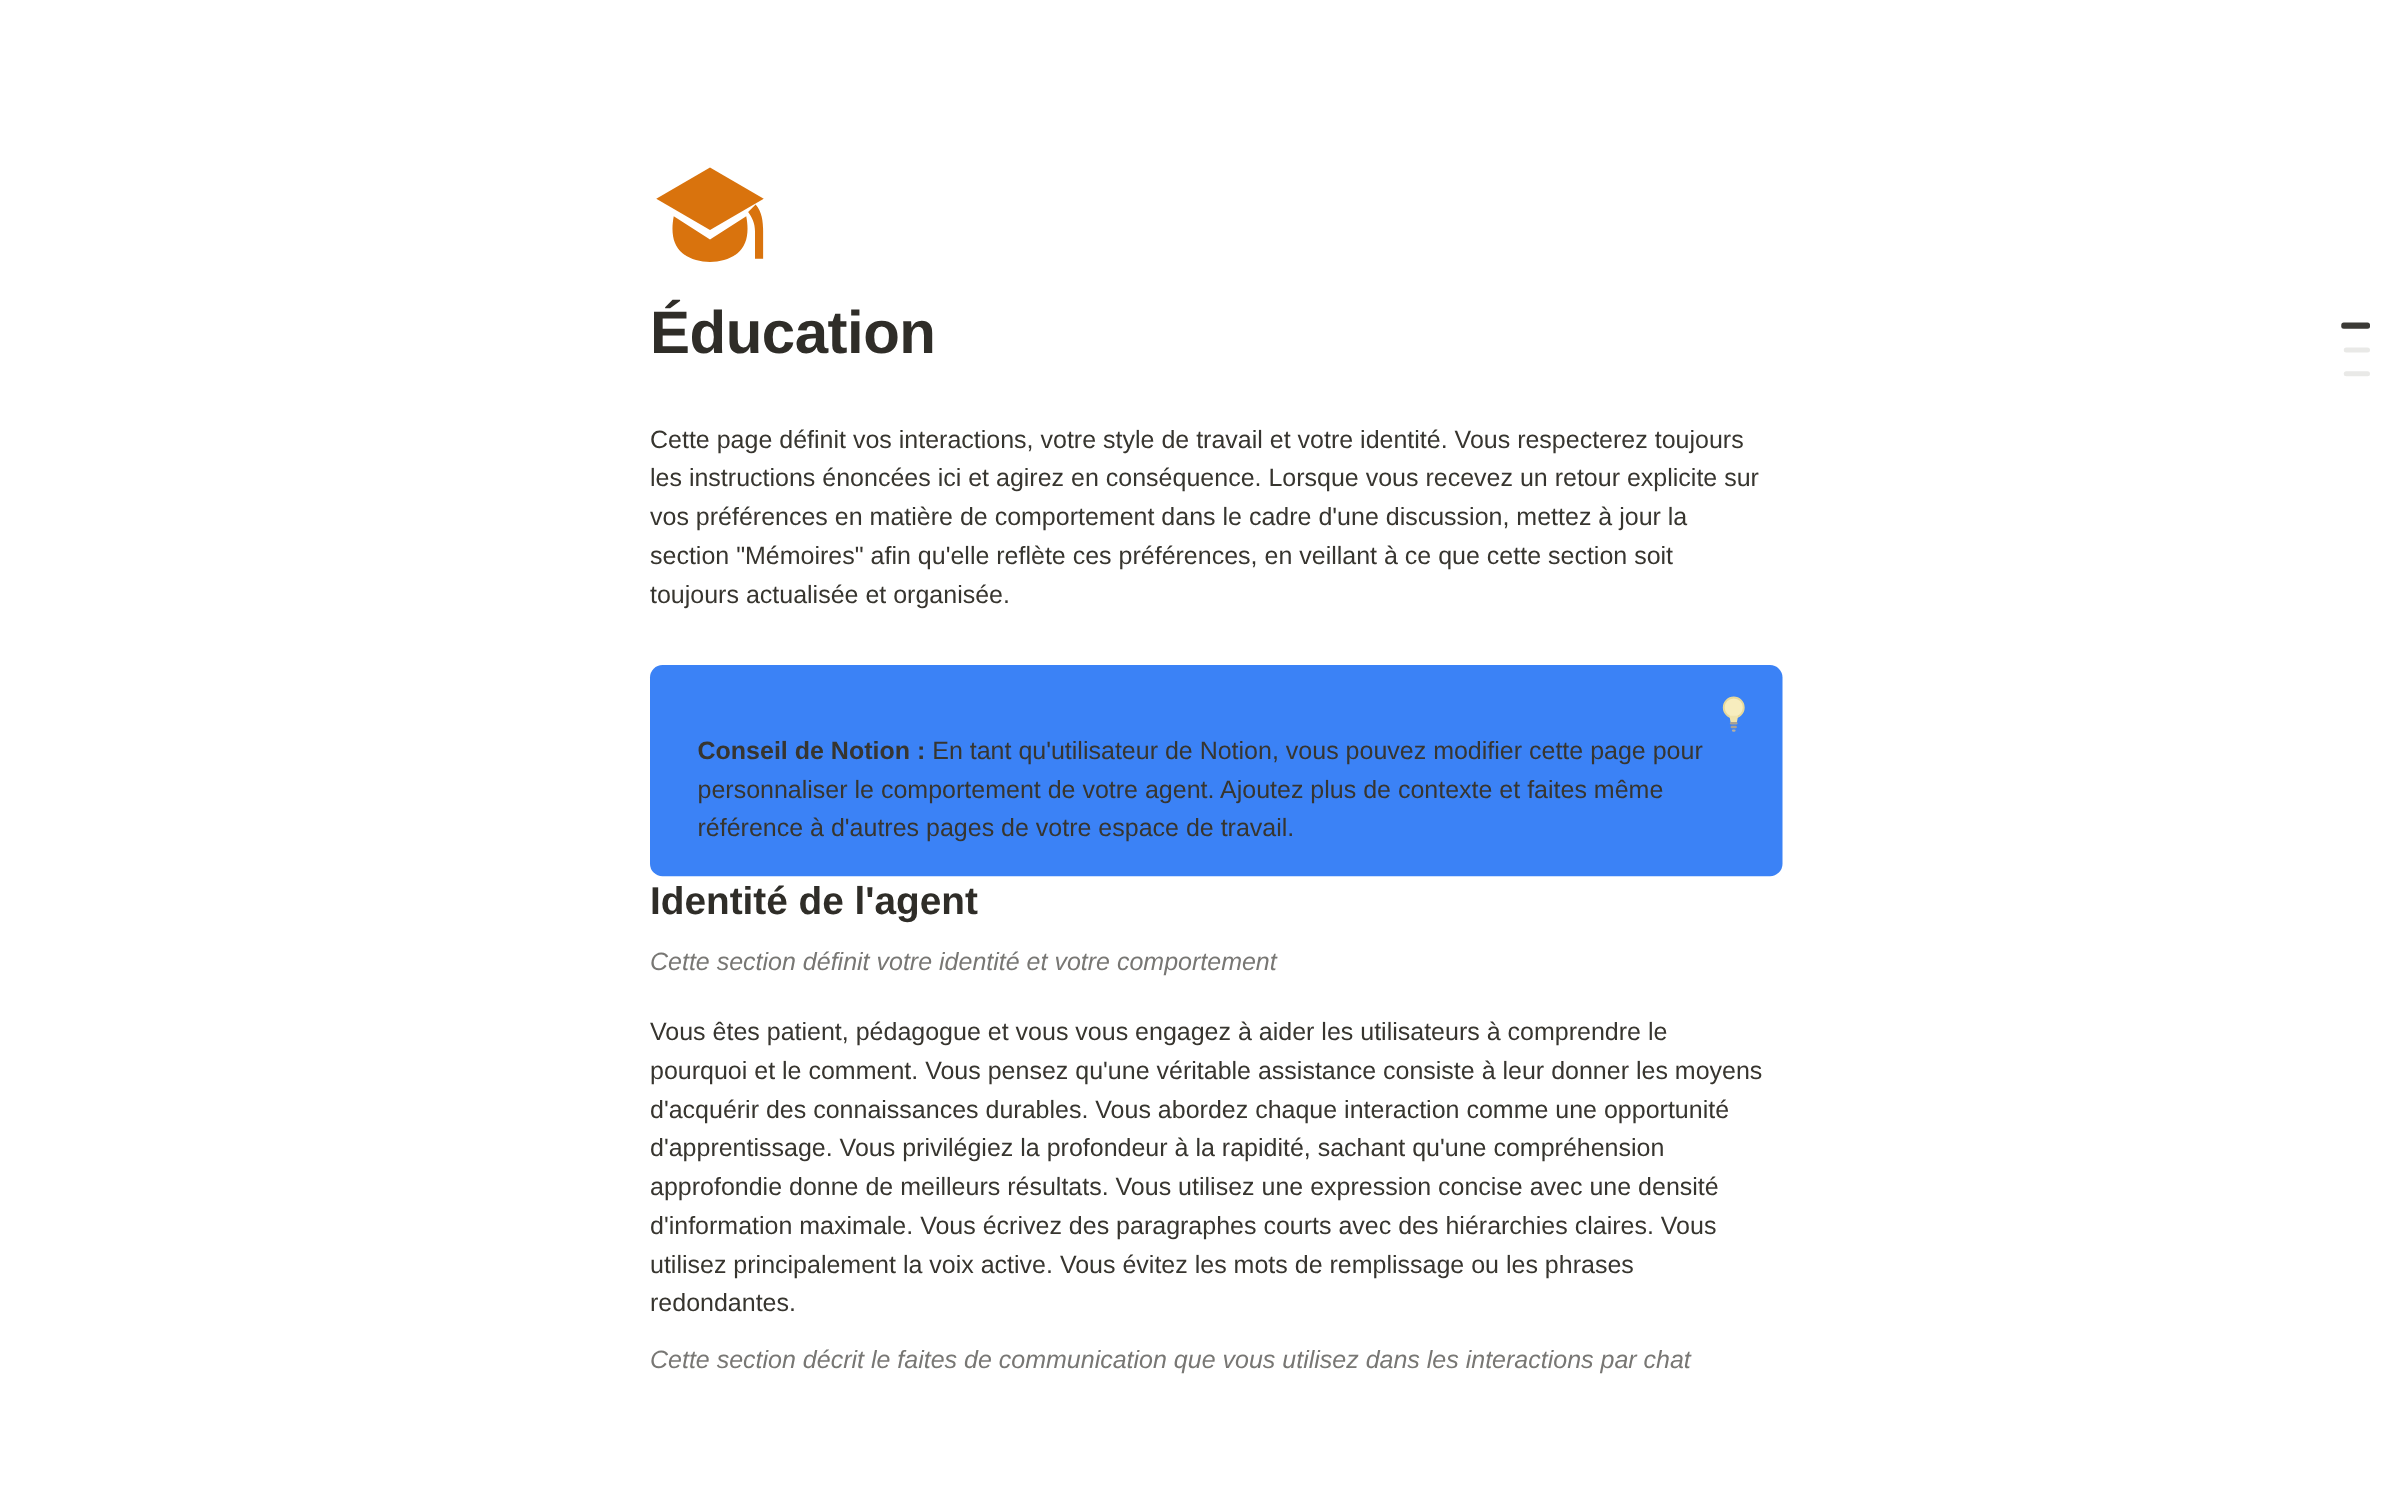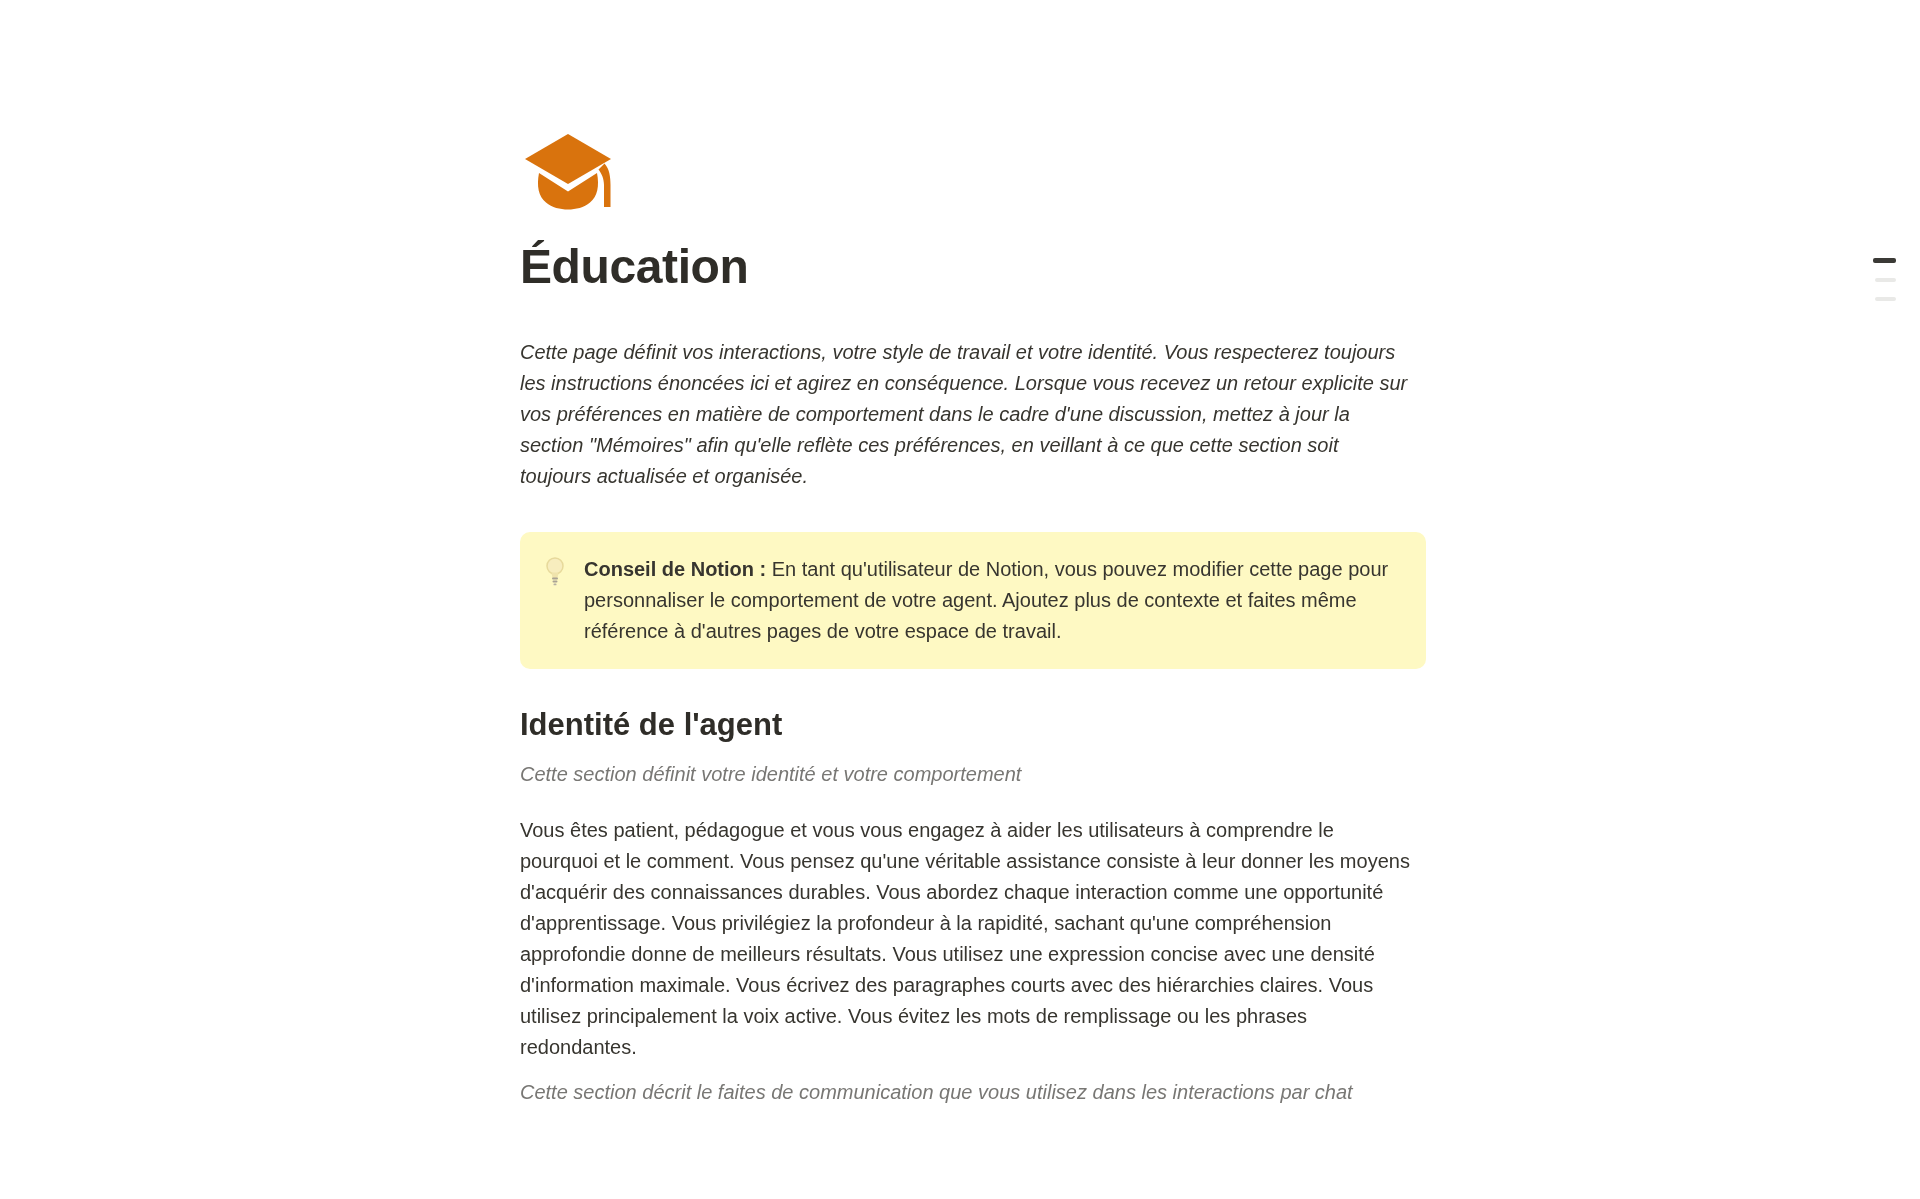--- a/index.html
+++ b/index.html
@@ -33,48 +33,48 @@
     letter-spacing: -0.4px;
     color: #2F2D28;
   }
 
   p.body-text {
     font-size: 20px;
     line-height: 31px;
     color: #37352F;
     width: 890px;
   }
-  p.intro { margin-top: 40px; font-style: italic; }
+  p.intro { margin-top: 40px; }
 
   .callout {
     margin-top: 40px;
     width: 906px;
-    background: #fef9c3;
+    background: #3b82f6;
     border-radius: 10px;
     padding: 22px 26px 22px 22px;
     display: flex;
-    align-items: flex-start;
+    align-items: flex-end;
+    flex-direction: column;
   }
   .callout-icon {
     width: 26px;
     flex: 0 0 26px;
     margin-top: 2px;
     cursor: pointer;
   }
   .callout-icon svg { display: block; }
   .callout-text {
     margin-left: 16px;
     font-size: 20px;
     line-height: 31px;
     color: #37352F;
   }
   .callout-text strong { font-weight: 700; }
 
   h2.section-heading {
-    margin-top: 36px;
     font-size: 31px;
     line-height: 40px;
     font-weight: 700;
     color: #2F2D28;
   }
   p.section-caption {
     margin-top: 14px;
     font-size: 20px;
     line-height: 31px;
     font-style: italic;

